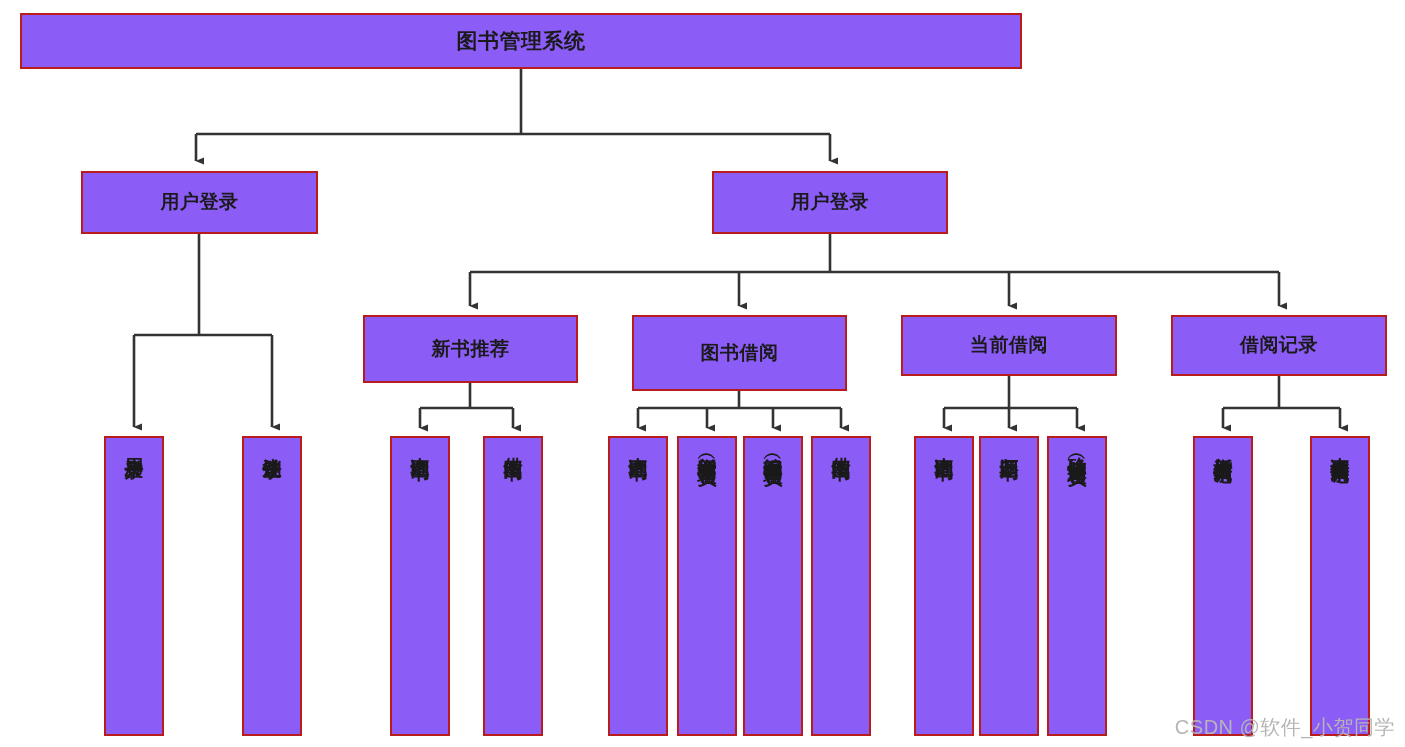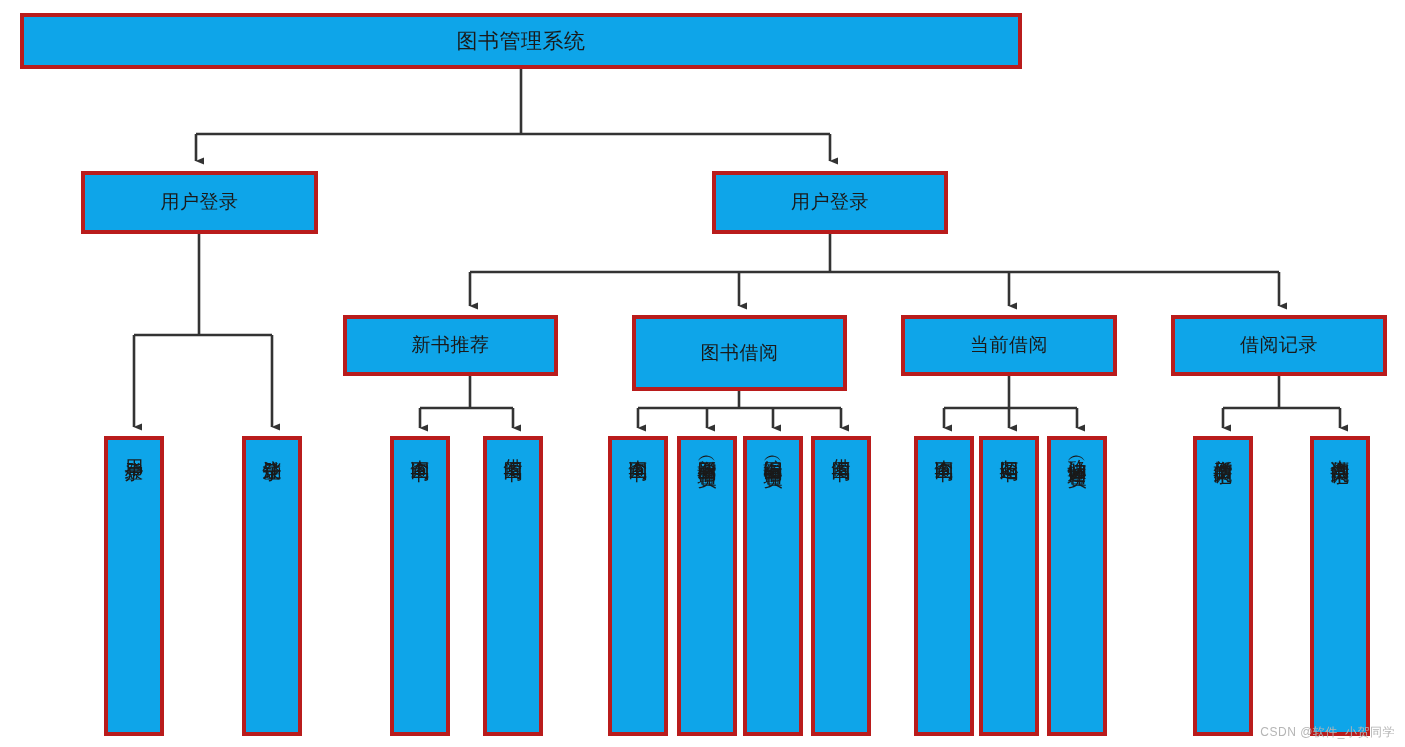--- a/index.html
+++ b/index.html
@@ -22,26 +22,27 @@
     position: absolute;
     left: 0;
     top: 0;
     width: 1405px;
     height: 747px;
     pointer-events: none;
   }
   .node {
     position: absolute;
     box-sizing: border-box;
-    background: #0ea5e9;
-    border: 4px solid #b91c1c;
+    background: #8b5cf6;
+    border: 2px solid #b91c1c;
     display: flex;
     align-items: center;
     justify-content: center;
     color: #1a1a1a;
+    font-weight: bold;
   }
   .node-label {
     display: block;
     text-align: center;
     line-height: 1.18;
     color: #1a1a1a;
     letter-spacing: 0.5px;
   }
   .node.root .node-label {
     font-size: 21px;
@@ -60,21 +61,21 @@
     text-orientation: upright;
     font-size: 19px;
     line-height: 1.05;
     letter-spacing: 1.5px;
     white-space: nowrap;
   }
   #watermark {
     position: absolute;
     right: 10px;
     bottom: 6px;
-    font-size: 12px;
+    font-size: 20px;
     color: #b5b5b5;
     letter-spacing: 0.5px;
     white-space: nowrap;
     pointer-events: none;
   }
 </style>
 </head>
 <body>
 
 <div id="diagram-root">
@@ -133,21 +134,21 @@
     <span class="node-label">图书管理系统</span>
   </div>
 
   <div class="node level2" style="left:81px; top:171px; width:237px; height:63px;">
     <span class="node-label">用户登录</span>
   </div>
   <div class="node level2" style="left:712px; top:171px; width:236px; height:63px;">
     <span class="node-label">用户登录</span>
   </div>
 
-  <div class="node level3" style="left:343px; top:315px; width:215px; height:61px;">
+  <div class="node level3" style="left:363px; top:315px; width:215px; height:68px;">
     <span class="node-label">新书推荐</span>
   </div>
   <div class="node level3" style="left:632px; top:315px; width:215px; height:76px;">
     <span class="node-label">图书借阅</span>
   </div>
   <div class="node level3" style="left:901px; top:315px; width:216px; height:61px;">
     <span class="node-label">当前借阅</span>
   </div>
   <div class="node level3" style="left:1171px; top:315px; width:216px; height:61px;">
     <span class="node-label">借阅记录</span>

